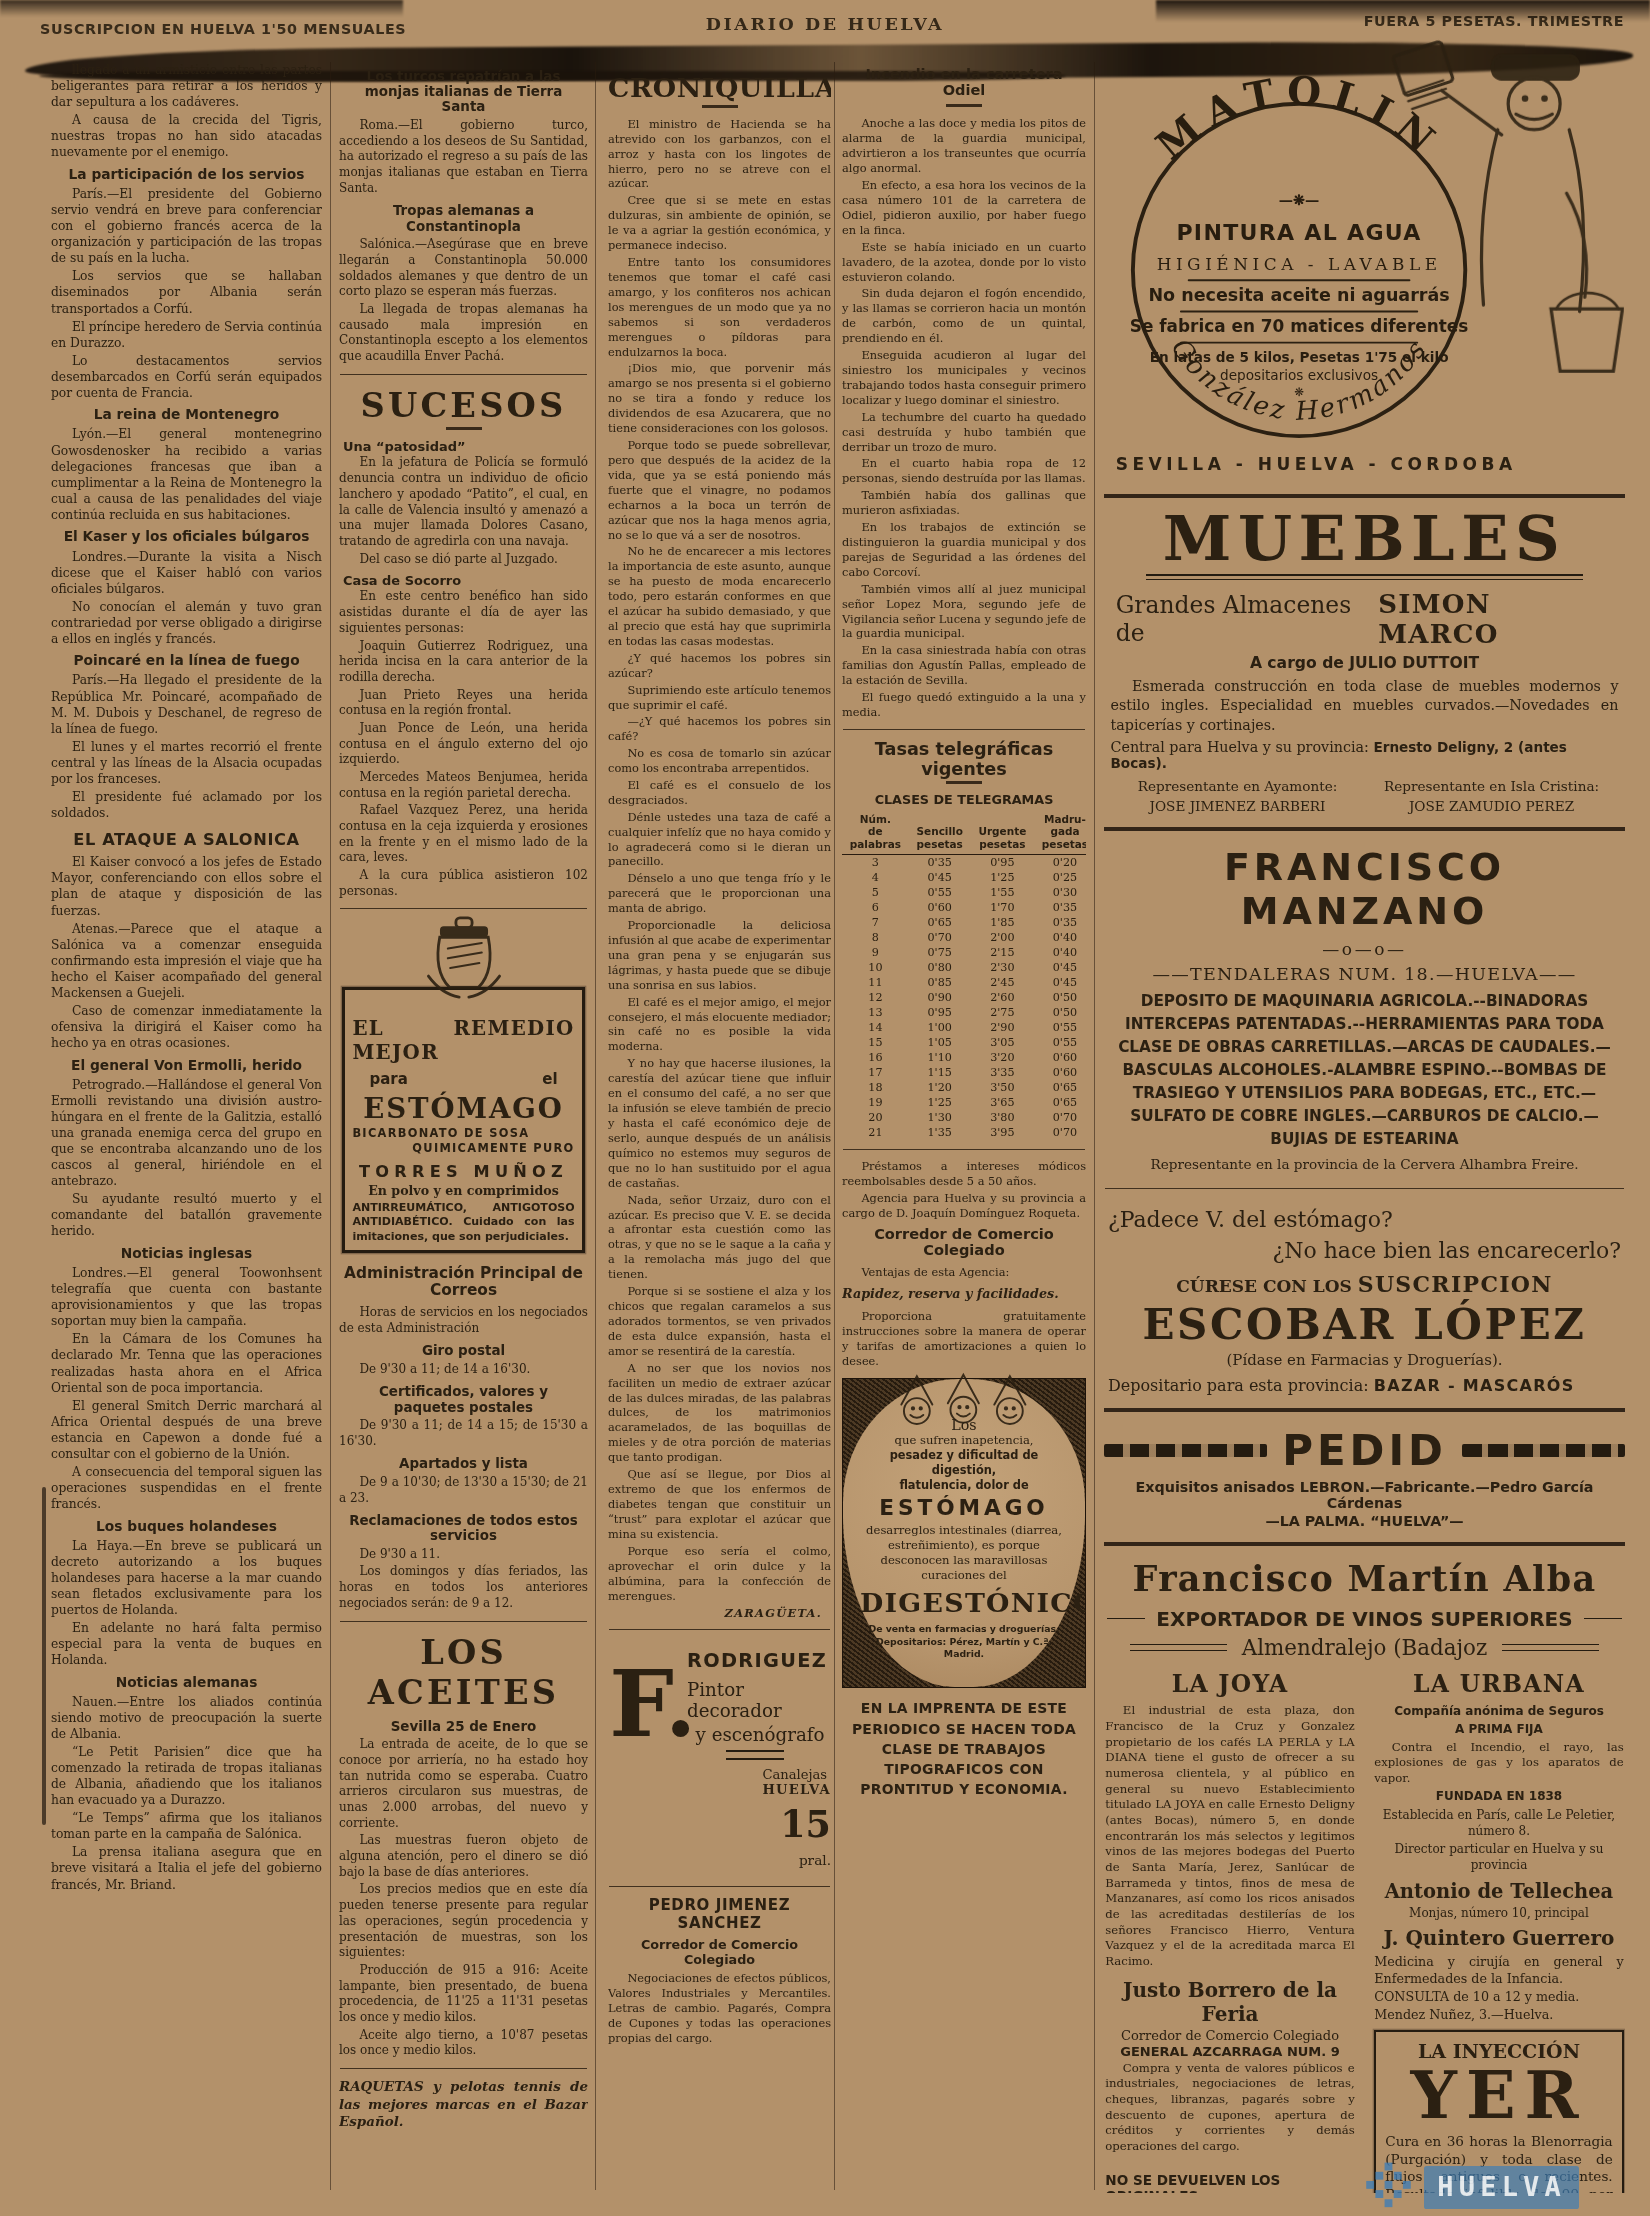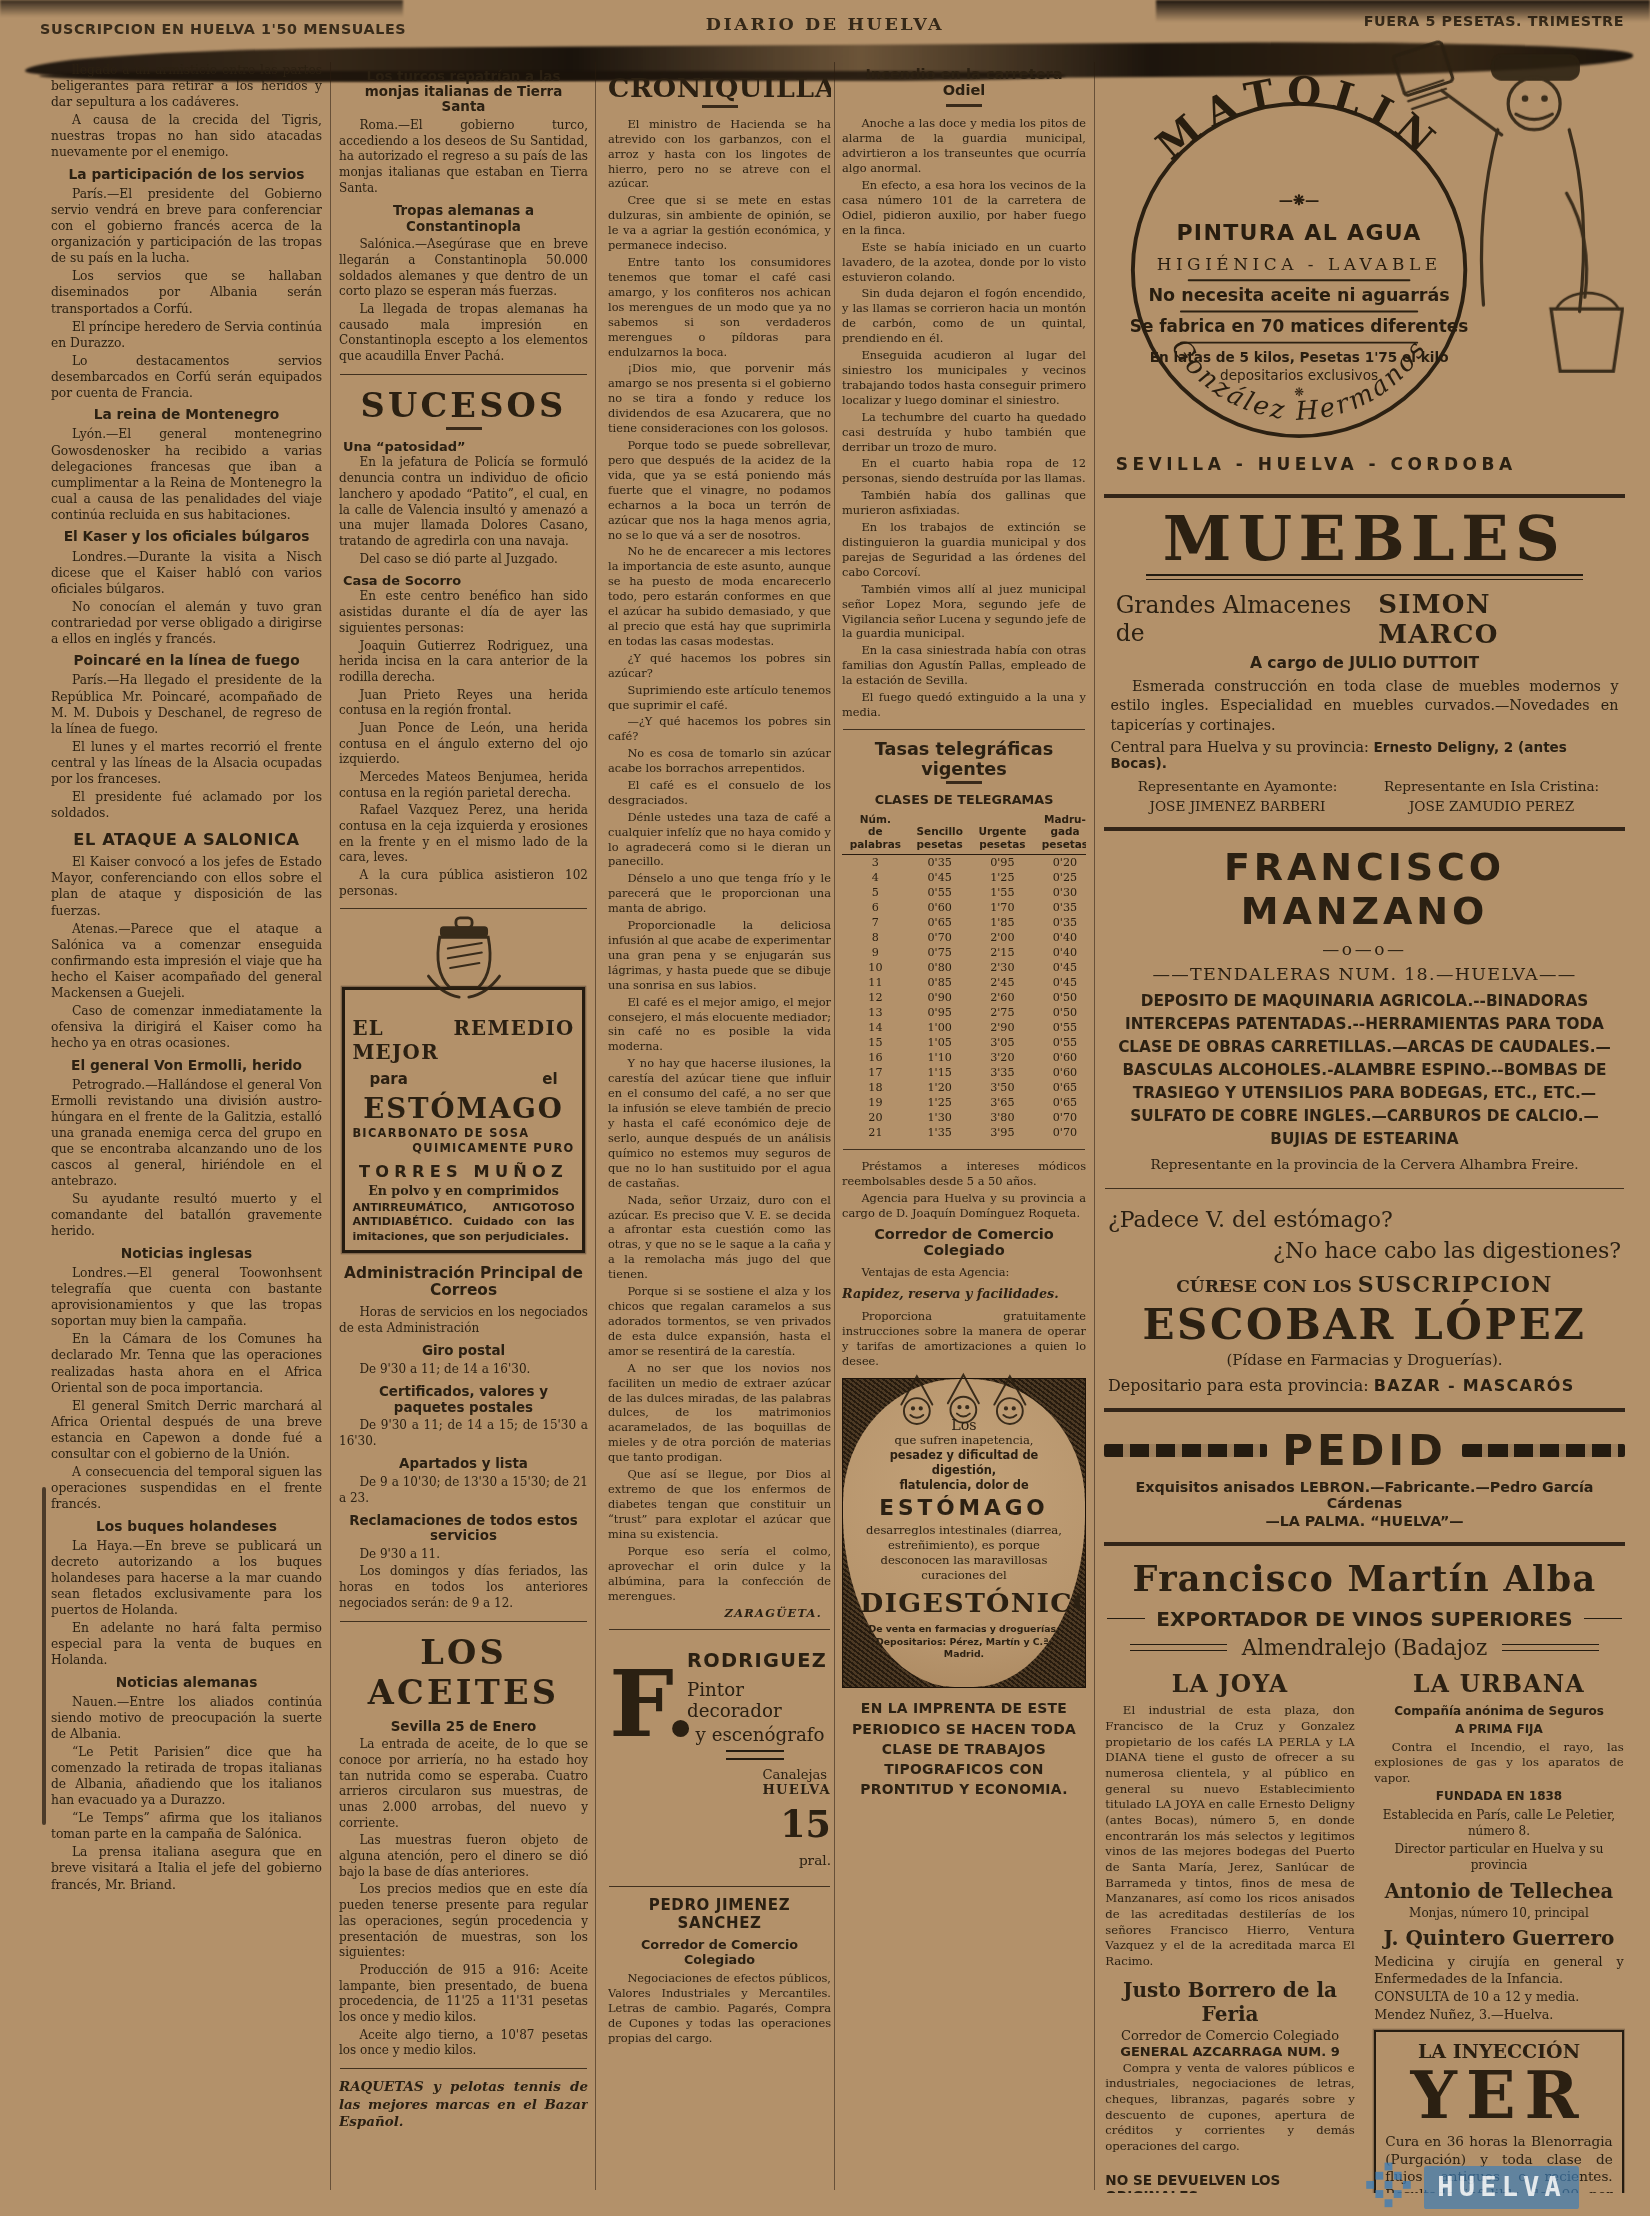--- a/index.html
+++ b/index.html
@@ -301,21 +301,21 @@
       <div class="b-dash"></div>
       <div class="b-p">El ministro de Hacienda se ha atrevido con los garbanzos, con el arroz y hasta con los lingotes de hierro, pero no se atreve con el azúcar.</div>
       <div class="b-p">Cree que si se mete en estas dulzuras, sin ambiente de opinión, se le va a agriar la gestión económica, y permanece indeciso.</div>
       <div class="b-p">Entre tanto los consumidores tenemos que tomar el café casi amargo, y los confiteros nos achican los merengues de un modo que ya no sabemos si son verdaderos merengues o píldoras para endulzarnos la boca.</div>
       <div class="b-p">¡Dios mio, que porvenir más amargo se nos presenta si el gobierno no se tira a fondo y reduce los dividendos de esa Azucarera, que no tiene consideraciones con los golosos.</div>
       <div class="b-p">Porque todo se puede sobrellevar, pero que después de la acidez de la vida, que ya se está poniendo más fuerte que el vinagre, no podamos echarnos a la boca un terrón de azúcar que nos la haga menos agria, no se lo que vá a ser de nosotros.</div>
       <div class="b-p">No he de encarecer a mis lectores la importancia de este asunto, aunque se ha puesto de moda encarecerlo todo, pero estarán conformes en que el azúcar ha subido demasiado, y que al precio que está hay que suprimirla en todas las casas modestas.</div>
       <div class="b-p">¿Y qué hacemos los pobres sin azúcar?</div>
       <div class="b-p">Suprimiendo este artículo tenemos que suprimir el café.</div>
       <div class="b-p">—¿Y qué hacemos los pobres sin café?</div>
-      <div class="b-p">No es cosa de tomarlo sin azúcar acabe los borrachos arrepentidos.</div>
+      <div class="b-p">No es cosa de tomarlo sin azúcar como los encontraba arrepentidos.</div>
       <div class="b-p">El café es el consuelo de los desgraciados.</div>
       <div class="b-p">Dénle ustedes una taza de café a cualquier infelíz que no haya comido y lo agradecerá como si le dieran un panecillo.</div>
       <div class="b-p">Dénselo a uno que tenga frío y le parecerá que le proporcionan una manta de abrigo.</div>
       <div class="b-p">Proporcionadle la deliciosa infusión al que acabe de experimentar una gran pena y se enjugarán sus lágrimas, y hasta puede que se dibuje una sonrisa en sus labios.</div>
       <div class="b-p">El café es el mejor amigo, el mejor consejero, el más elocuente mediador; sin café no es posible la vida moderna.</div>
       <div class="b-p">Y no hay que hacerse ilusiones, la carestía del azúcar tiene que influir en el consumo del café, a no ser que la infusión se eleve también de precio y hasta el café económico deje de serlo, aunque después de un análisis químico no estemos muy seguros de que no lo han sustituido por el agua de castañas.</div>
       <div class="b-p">Nada, señor Urzaiz, duro con el azúcar. Es preciso que V. E. se decida a afrontar esta cuestión como las otras, y que no se le saque a la caña y a la remolacha más jugo del que tienen.</div>
       <div class="b-p">Porque si se sostiene el alza y los chicos que regalan caramelos a sus adorados tormentos, se ven privados de esta dulce expansión, hasta el amor se resentirá de la carestía.</div>
       <div class="b-p">A no ser que los novios nos faciliten un medio de extraer azúcar de las dulces miradas, de las palabras dulces, de los matrimonios acaramelados, de las boquillas de mieles y de otra porción de materias que tanto prodigan.</div>
       <div class="b-p">Que así se llegue, por Dios al extremo de que los enfermos de diabetes tengan que constituir un “trust” para explotar el azúcar que mina su existencia.</div>
@@ -616,21 +616,21 @@
       <div class="manz-orn">—o—o—</div>
       <div class="manz-tend">——TENDALERAS NUM. 18.—HUELVA——</div>
       <div class="manz-body">DEPOSITO DE MAQUINARIA AGRICOLA.--BINADORAS INTERCEPAS PATENTADAS.--HERRAMIENTAS PARA TODA CLASE DE OBRAS CARRETILLAS.—ARCAS DE CAUDALES.—BASCULAS ALCOHOLES.-ALAMBRE ESPINO.--BOMBAS DE TRASIEGO Y UTENSILIOS PARA BODEGAS, ETC., ETC.—SULFATO DE COBRE INGLES.—CARBUROS DE CALCIO.—BUJIAS DE ESTEARINA</div>
       <div class="manz-rep">Representante en la provincia de la Cervera Alhambra Freire.</div>
     </section>
 
     <div class="b-rule"></div>
 
     <section class="pad">
       <div class="pad-q1">¿Padece V. del estómago?</div>
-      <div class="pad-q2">¿No hace cabo las digestiones?</div>
+      <div class="pad-q2">¿No hace bien las encarecerlo?</div>
       <div class="pad-cure">
         <span>CÚRESE CON LOS</span>
         <b>SUSCRIPCION</b>
       </div>
       <div class="pad-name">ESCOBAR LÓPEZ</div>
       <div class="pad-small">(Pídase en Farmacias y Droguerías).</div>
       <div class="pad-dep">
         <span>Depositario para esta provincia:</span>
         <b>BAZAR - MASCARÓS</b>
       </div>

